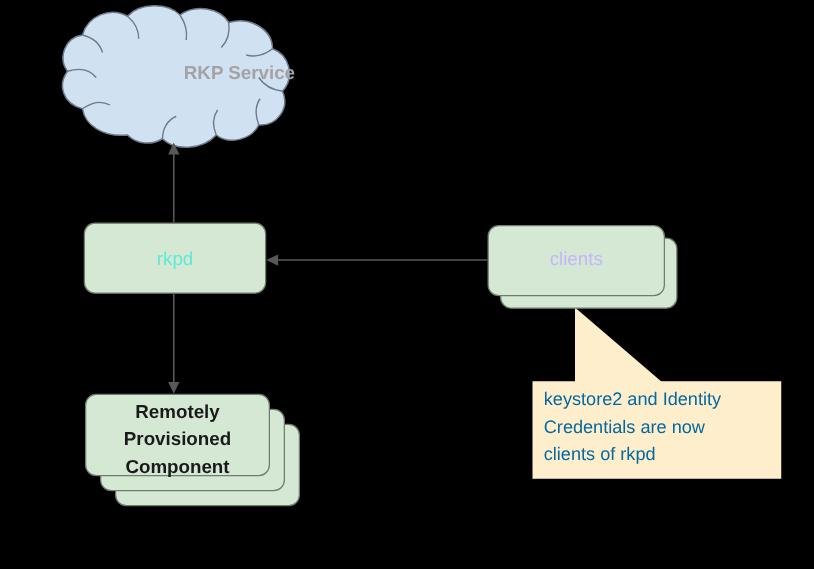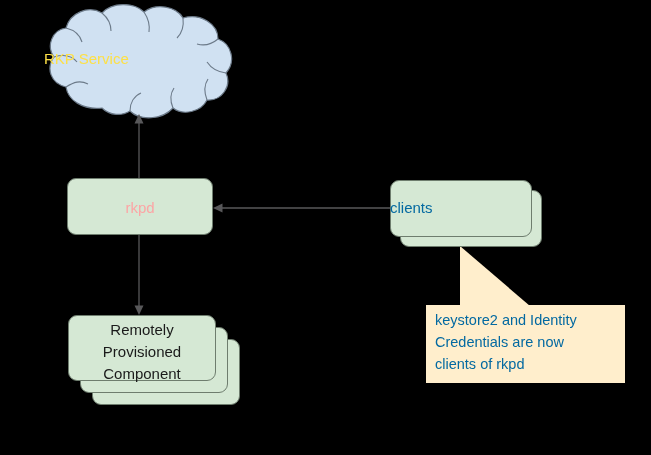--- a/index.html
+++ b/index.html
@@ -13,74 +13,75 @@
     height: 455px;
     background: #000000;
     overflow: hidden;
     font-family: "Liberation Sans", sans-serif;
   }
   .node-label {
     position: absolute;
     left: 0;
     right: 0;
     text-align: center;
-    color: #fca5a5;
+    color: #5eead4;
     font-size: 15px;
     line-height: 22px;
     white-space: pre-line;
     pointer-events: none;
   }
   
   #cloud-wrap {
     position: absolute;
     left: 44px;
     top: 4px;
     width: 192px;
     height: 120px;
   }
   #cloud-wrap svg { display: block; }
   #cloud-label {
     position: absolute;
     left: 44px;
     top: 50px;
     width: 192px;
-    text-align: left;
-    color: #fde047;
+    text-align: right;
+    color: #a3a3a3;
     font-size: 15px;
+    font-weight: bold;
   }
   
   .gbox {
     position: absolute;
     background: #d5e8d4;
     border: 1px solid #6e7d6e;
     border-radius: 9px;
     box-sizing: border-box;
   }
   
   #rkpd-box { left: 67px; top: 178px; width: 146px; height: 57px; }
   #rkpd-label { top: 197px; left: 67px; width: 146px; }
 
   
-  #rpc-stack { position: absolute; left: 68px; top: 315px; width: 172px; height: 90px; }
+  #rpc-stack { position: absolute; left: 68px; top: 315px; width: 172px; height: 90px; font-weight: bold; }
   #rpc-back2 { left: 24px; top: 24px; width: 148px; height: 66px; z-index: 1; }
   #rpc-back1 { left: 12px; top: 12px; width: 148px; height: 66px; z-index: 2; }
   #rpc-front { left: 0px;  top: 0px;  width: 148px; height: 66px; z-index: 3; }
   #rpc-label {
     position: absolute; left: 0; top: 4px; width: 148px; z-index: 4;
     text-align: center; color: #1a1a1a; font-size: 15px; line-height: 22px;
     white-space: pre-line;
   }
 
   
   #clients-stack { position: absolute; left: 390px; top: 180px; width: 152px; height: 67px; }
   #clients-back { left: 10px; top: 10px; width: 142px; height: 57px; z-index: 1; }
   #clients-front { left: 0px; top: 0px; width: 142px; height: 57px; z-index: 2; }
   #clients-label {
     position: absolute; left: 0; top: 19px; width: 142px; z-index: 3;
-    text-align: left; color: #0369a1; font-size: 15px;
+    text-align: center; color: #c4b5fd; font-size: 15px;
   }
   
   #connectors {
     position: absolute; left: 0; top: 0; width: 651px; height: 455px;
     pointer-events: none;
   }
   
   #callout-pointer {
     position: absolute; left: 455px; top: 244px; width: 80px; height: 64px;
   }

